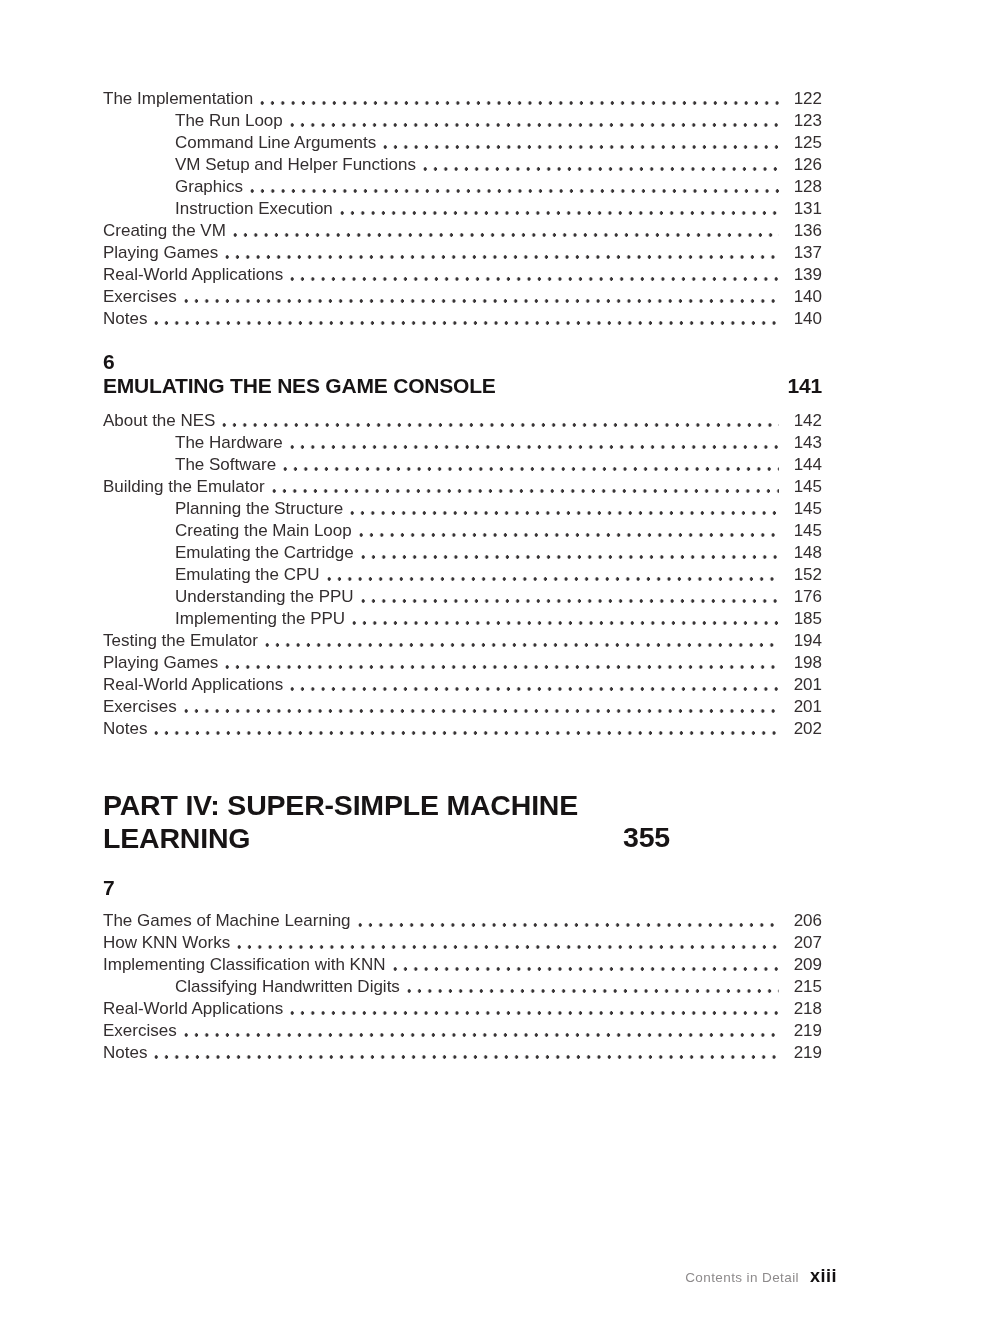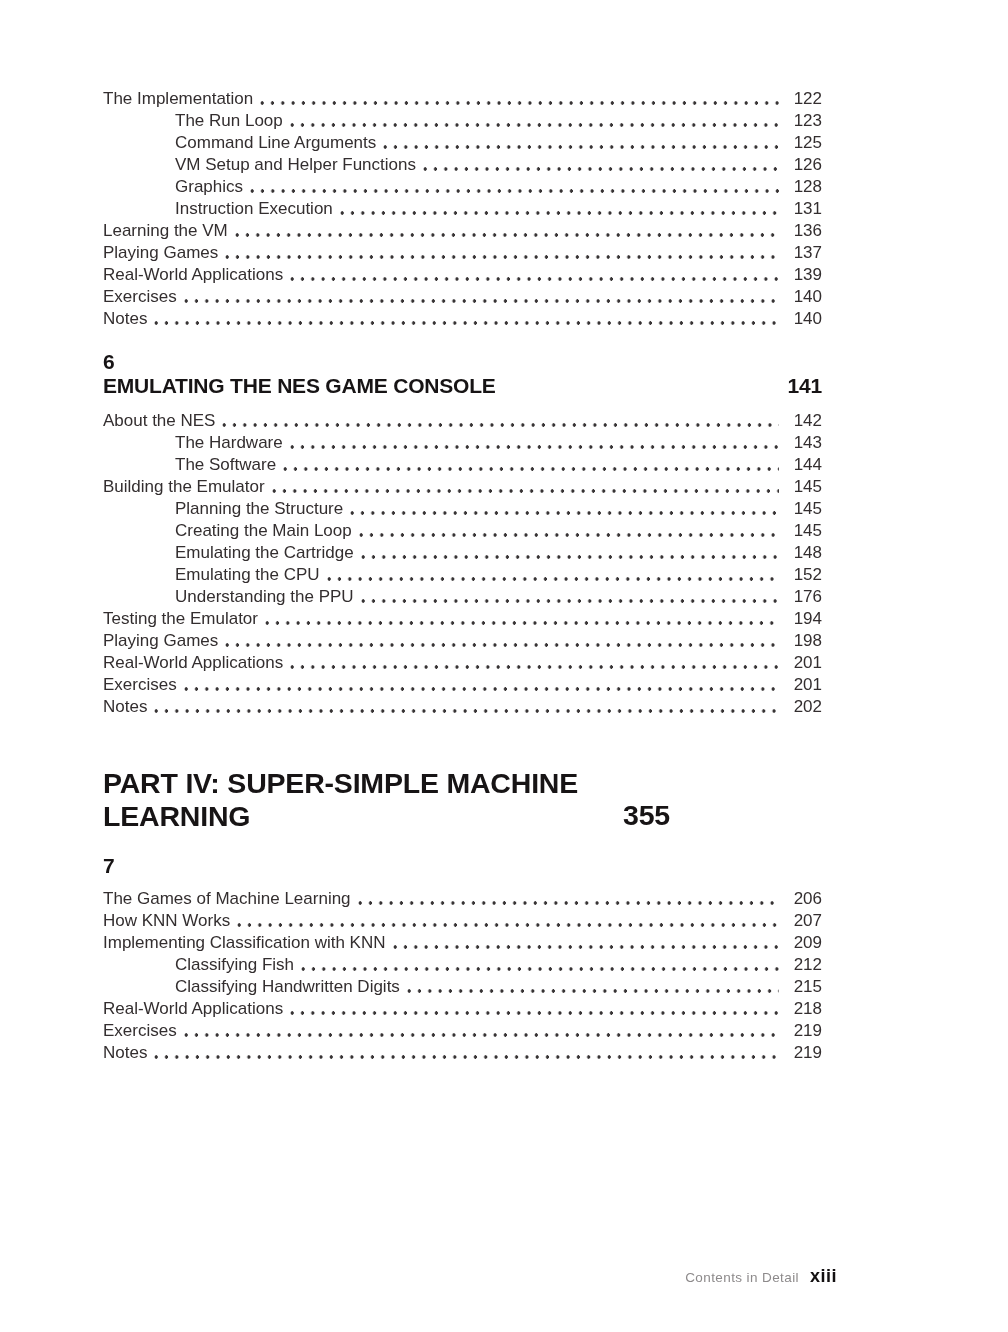--- a/index.html
+++ b/index.html
@@ -125,21 +125,21 @@
           <span class="label">Graphics</span>
           <span class="dots"></span>
           <span class="page-num">128</span>
         </div>
         <div class="row indent1">
           <span class="label">Instruction Execution</span>
           <span class="dots"></span>
           <span class="page-num">131</span>
         </div>
         <div class="row">
-          <span class="label">Learning the VM</span>
+          <span class="label">Creating the VM</span>
           <span class="dots"></span>
           <span class="page-num">136</span>
         </div>
         <div class="row">
           <span class="label">Playing Games</span>
           <span class="dots"></span>
           <span class="page-num">137</span>
         </div>
         <div class="row">
           <span class="label">Real-World Applications</span>
@@ -204,20 +204,25 @@
         <div class="row indent1">
           <span class="label">Emulating the CPU</span>
           <span class="dots"></span>
           <span class="page-num">152</span>
         </div>
         <div class="row indent1">
           <span class="label">Understanding the PPU</span>
           <span class="dots"></span>
           <span class="page-num">176</span>
         </div>
+        <div class="row indent1">
+          <span class="label">Implementing the PPU</span>
+          <span class="dots"></span>
+          <span class="page-num">185</span>
+        </div>
         <div class="row">
           <span class="label">Testing the Emulator</span>
           <span class="dots"></span>
           <span class="page-num">194</span>
         </div>
         <div class="row">
           <span class="label">Playing Games</span>
           <span class="dots"></span>
           <span class="page-num">198</span>
         </div>
@@ -254,25 +259,20 @@
         </div>
         <div class="row">
           <span class="label">How KNN Works</span>
           <span class="dots"></span>
           <span class="page-num">207</span>
         </div>
         <div class="row">
           <span class="label">Implementing Classification with KNN</span>
           <span class="dots"></span>
           <span class="page-num">209</span>
-        </div>
-        <div class="row indent1">
-          <span class="label">Classifying Fish</span>
-          <span class="dots"></span>
-          <span class="page-num">212</span>
         </div>
         <div class="row indent1">
           <span class="label">Classifying Handwritten Digits</span>
           <span class="dots"></span>
           <span class="page-num">215</span>
         </div>
         <div class="row">
           <span class="label">Real-World Applications</span>
           <span class="dots"></span>
           <span class="page-num">218</span>

